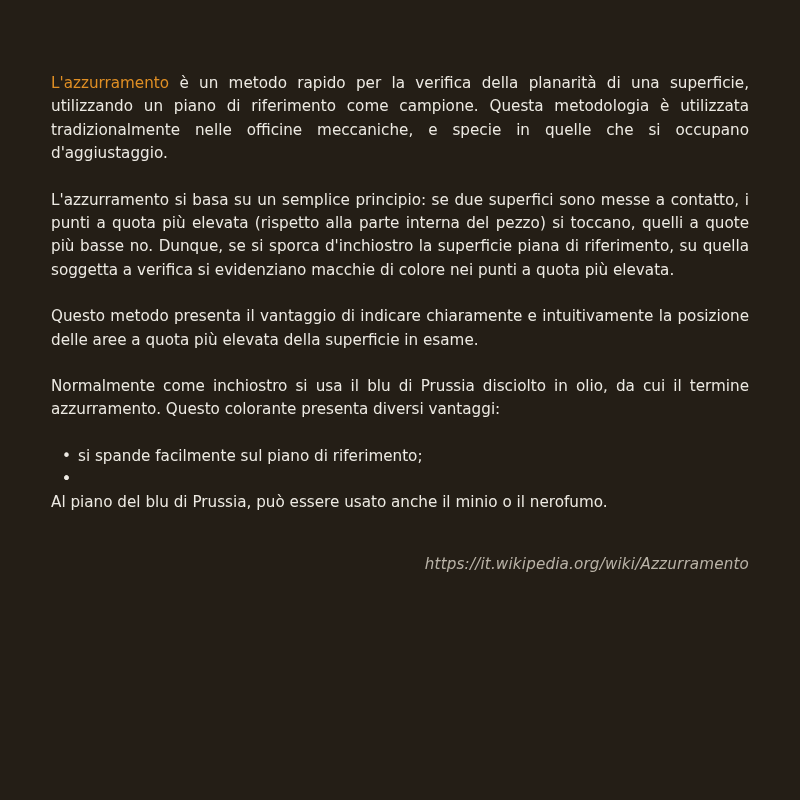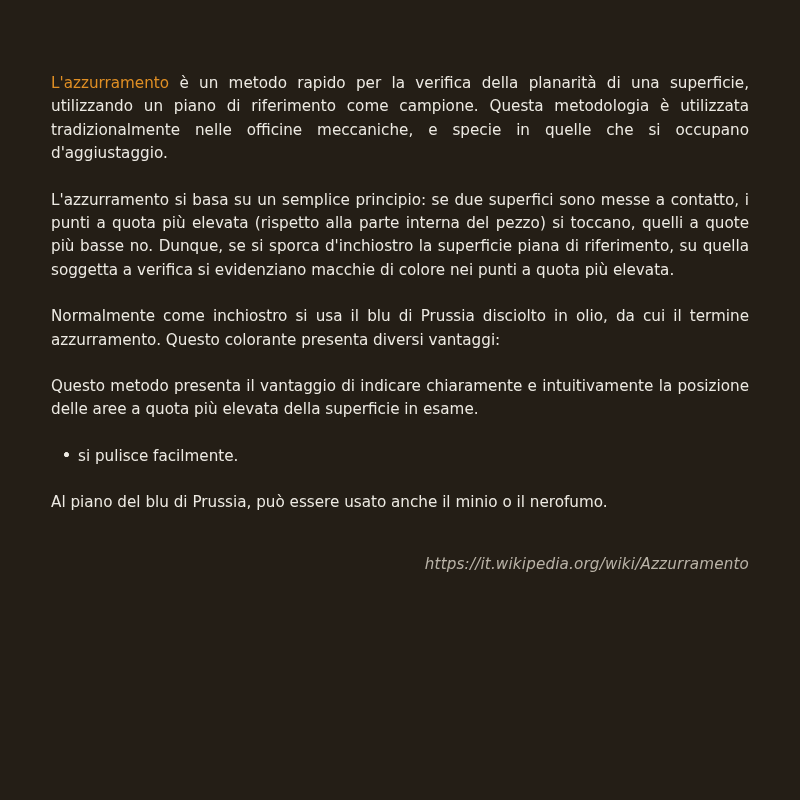--- a/index.html
+++ b/index.html
@@ -86,34 +86,34 @@
 </head>
 <body>
 
 <div id="page">
   <div class="article">
 
     <p class="para"><span class="accent">L'azzurramento</span><span> è un metodo rapido per la verifica della planarità di una superficie, utilizzando un piano di riferimento come campione. Questa metodologia è utilizzata tradizionalmente nelle officine meccaniche, e specie in quelle che si occupano d'aggiustaggio.</span></p>
 
     <p class="para">L'azzurramento si basa su un semplice principio: se due superfici sono messe a contatto, i punti a quota più elevata (rispetto alla parte interna del pezzo) si toccano, quelli a quote più basse no. Dunque, se si sporca d'inchiostro la superficie piana di riferimento, su quella soggetta a verifica si evidenziano macchie di colore nei punti a quota più elevata.</p>
 
+    <p class="para">Questo metodo presenta il vantaggio di indicare chiaramente e intuitivamente la posizione delle aree a quota più elevata della superficie in esame.</p>
+
     <p class="para">Normalmente come inchiostro si usa il blu di Prussia disciolto in olio, da cui il termine azzurramento. Questo colorante presenta diversi vantaggi:</p>
-
-    <p class="para">Questo metodo presenta il vantaggio di indicare chiaramente e intuitivamente la posizione delle aree a quota più elevata della superficie in esame.</p>
 
     <ul class="bullets">
       <li>
         <span class="bullet-dot">•</span>
+        <span>si spande facilmente sul piano di riferimento;</span>
       </li>
       <li>
         <span class="bullet-dot">•</span>
       </li>
       <li>
         <span class="bullet-dot">•</span>
-        <span>si pulisce facilmente.</span>
       </li>
     </ul>
 
     <p class="para no-justify">Al piano del blu di Prussia, può essere usato anche il minio o il nerofumo.</p>
 
     <a class="source-link" href="#">https://it.wikipedia.org/wiki/Azzurramento</a>
 
   </div>
 </div>
 

